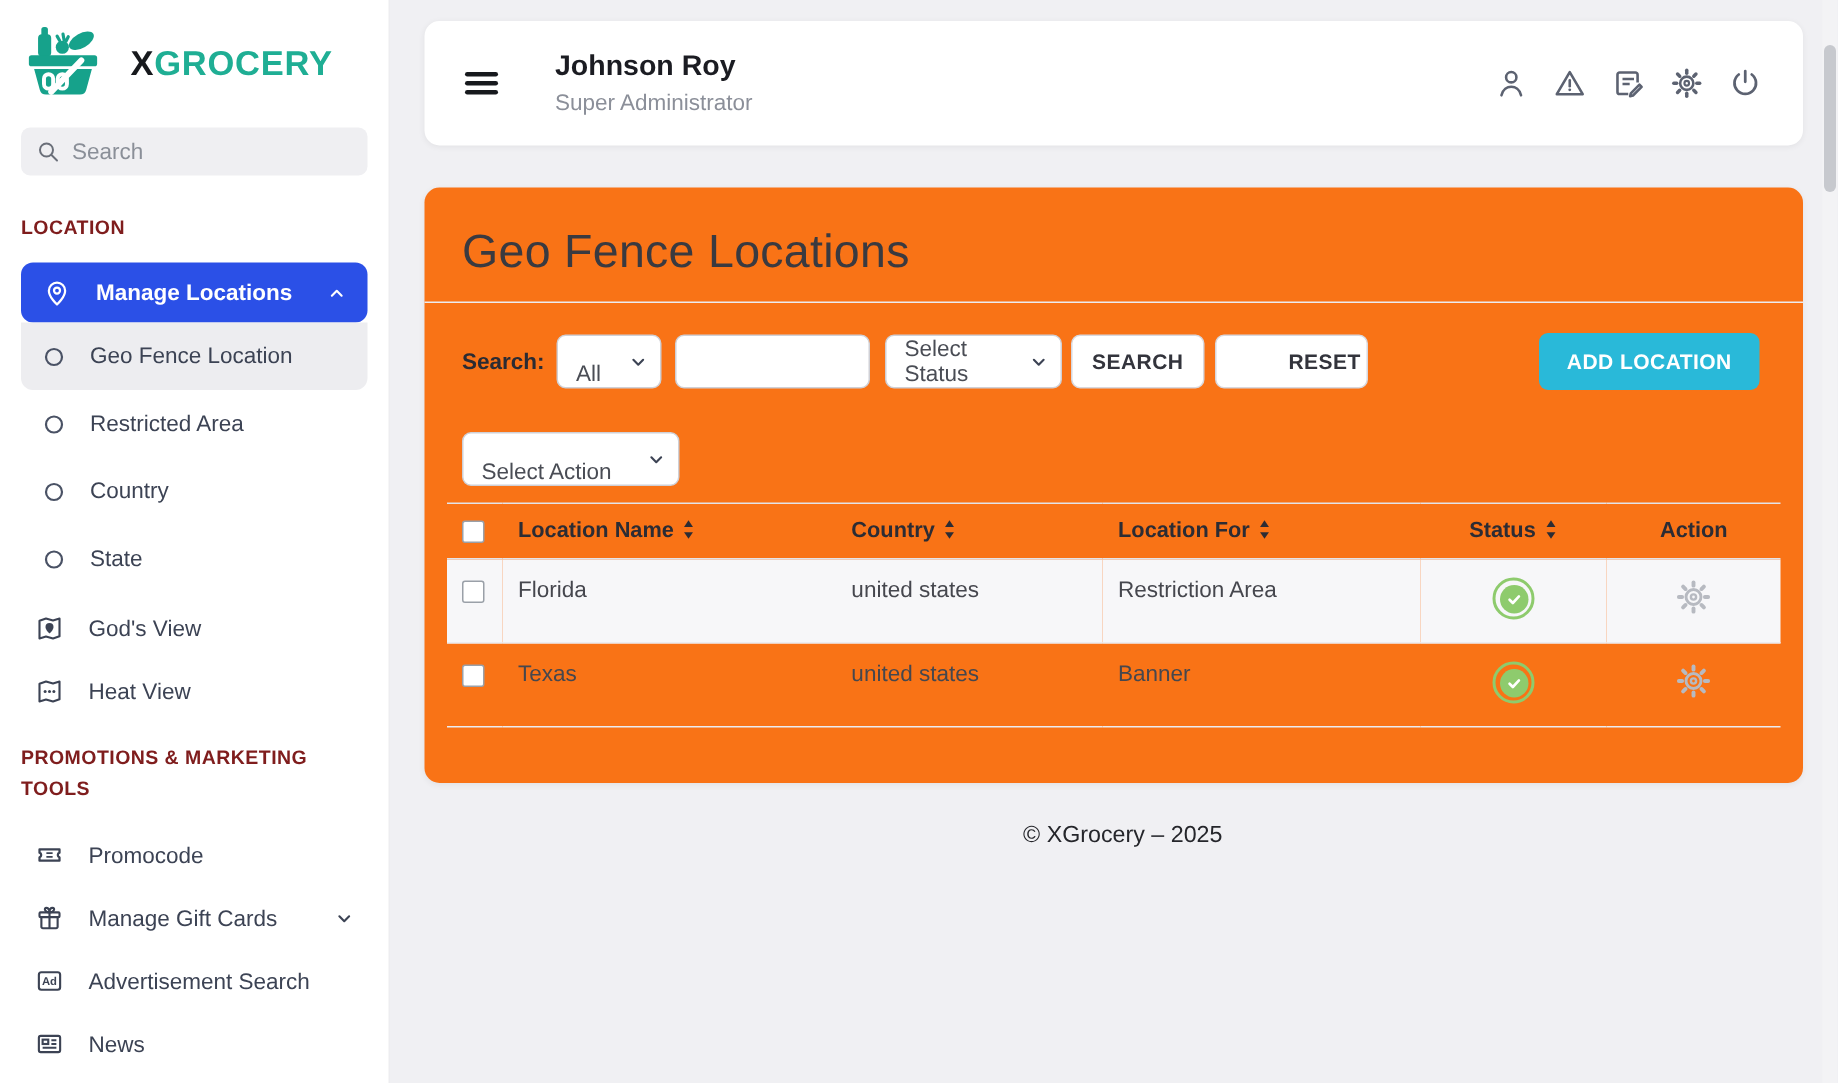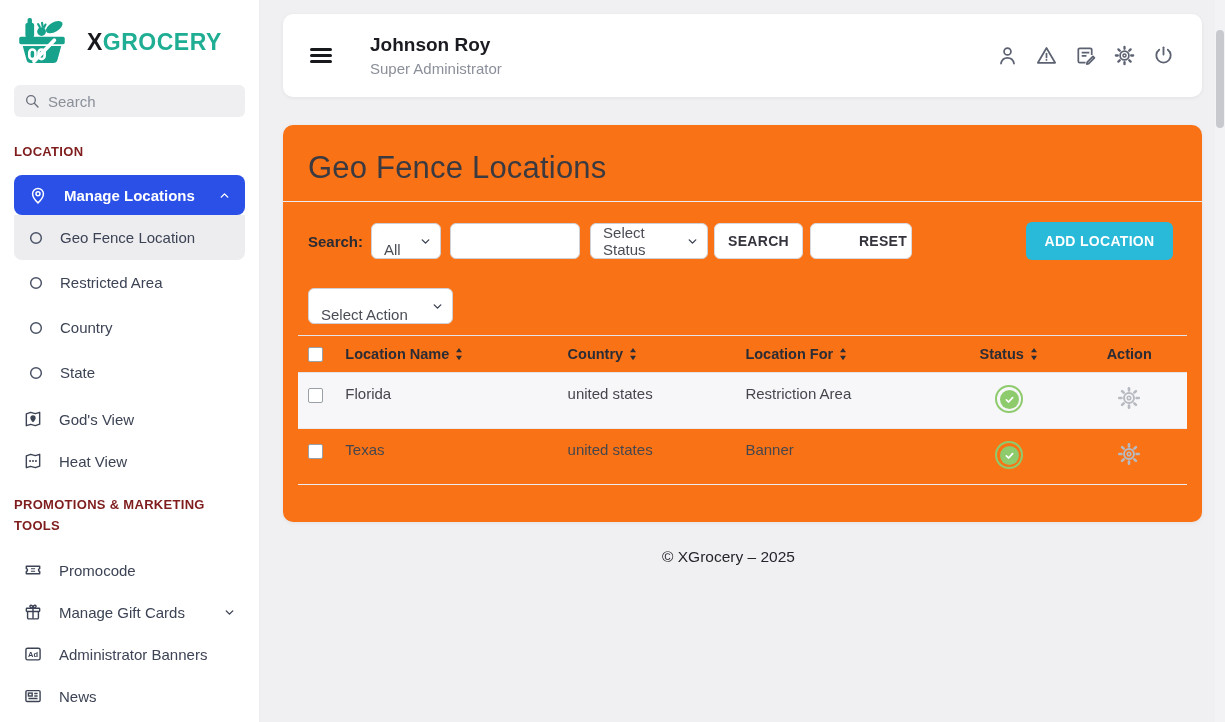--- a/index.html
+++ b/index.html
@@ -80,21 +80,21 @@
   .chk { appearance:none; -webkit-appearance:none; width:15px; height:15px; border:1.5px solid #9aa0a8;
          border-radius:2px; background:#fff; cursor:pointer; vertical-align:middle; }
   .sort { width:10px; height:14px; display:inline-block; vertical-align:-2px; margin-left:5px; color:#2c2c34; }
   .status-badge { width:28px; height:28px; border:2px solid #8ecb6d; border-radius:50%; display:inline-flex;
                   align-items:center; justify-content:center; background:transparent; }
   .status-inner { width:19px; height:19px; background:#8ecb6d; border-radius:50%; display:flex;
                   align-items:center; justify-content:center; }
   .status-inner svg { width:15px; height:15px; }
   .gear-btn { width:26px; height:26px; color:#b7bac1; display:inline-block; cursor:pointer; }
 
-  .footer { position:absolute; left:269px; top:548px; width:919px; text-align:center;
+  .footer { position:absolute; left:289px; top:548px; width:919px; text-align:center;
             font-size:15.5px; color:#25262b; }
 
   
   .vscroll { position:absolute; right:0; top:0; width:10px; height:722px; background:#f3f3f5; z-index:3; }
   .vthumb { position:absolute; right:1px; top:30px; width:8px; height:98px; background:#c7c9ce; border-radius:4px; }
 
   .defs { position:absolute; width:0; height:0; overflow:hidden; }
 </style>
 </head>
 <body>
@@ -332,21 +332,21 @@
           <use href="#s-chev-down"></use>
         </svg>
       </span>
   </div>
   <div class="nav-item">
     <span class="i20" style="color:#3c4354">
         <svg class="ic">
           <use href="#s-ad"></use>
         </svg>
       </span>
-    <span class="nav-label">Administrator Banners</span>
+    <span class="nav-label">Advertisement Search</span>
   </div>
   <div class="nav-item">
     <span class="i20" style="color:#3c4354">
         <svg class="ic">
           <use href="#s-news"></use>
         </svg>
       </span>
     <span class="nav-label">News</span>
   </div>
 </div>

